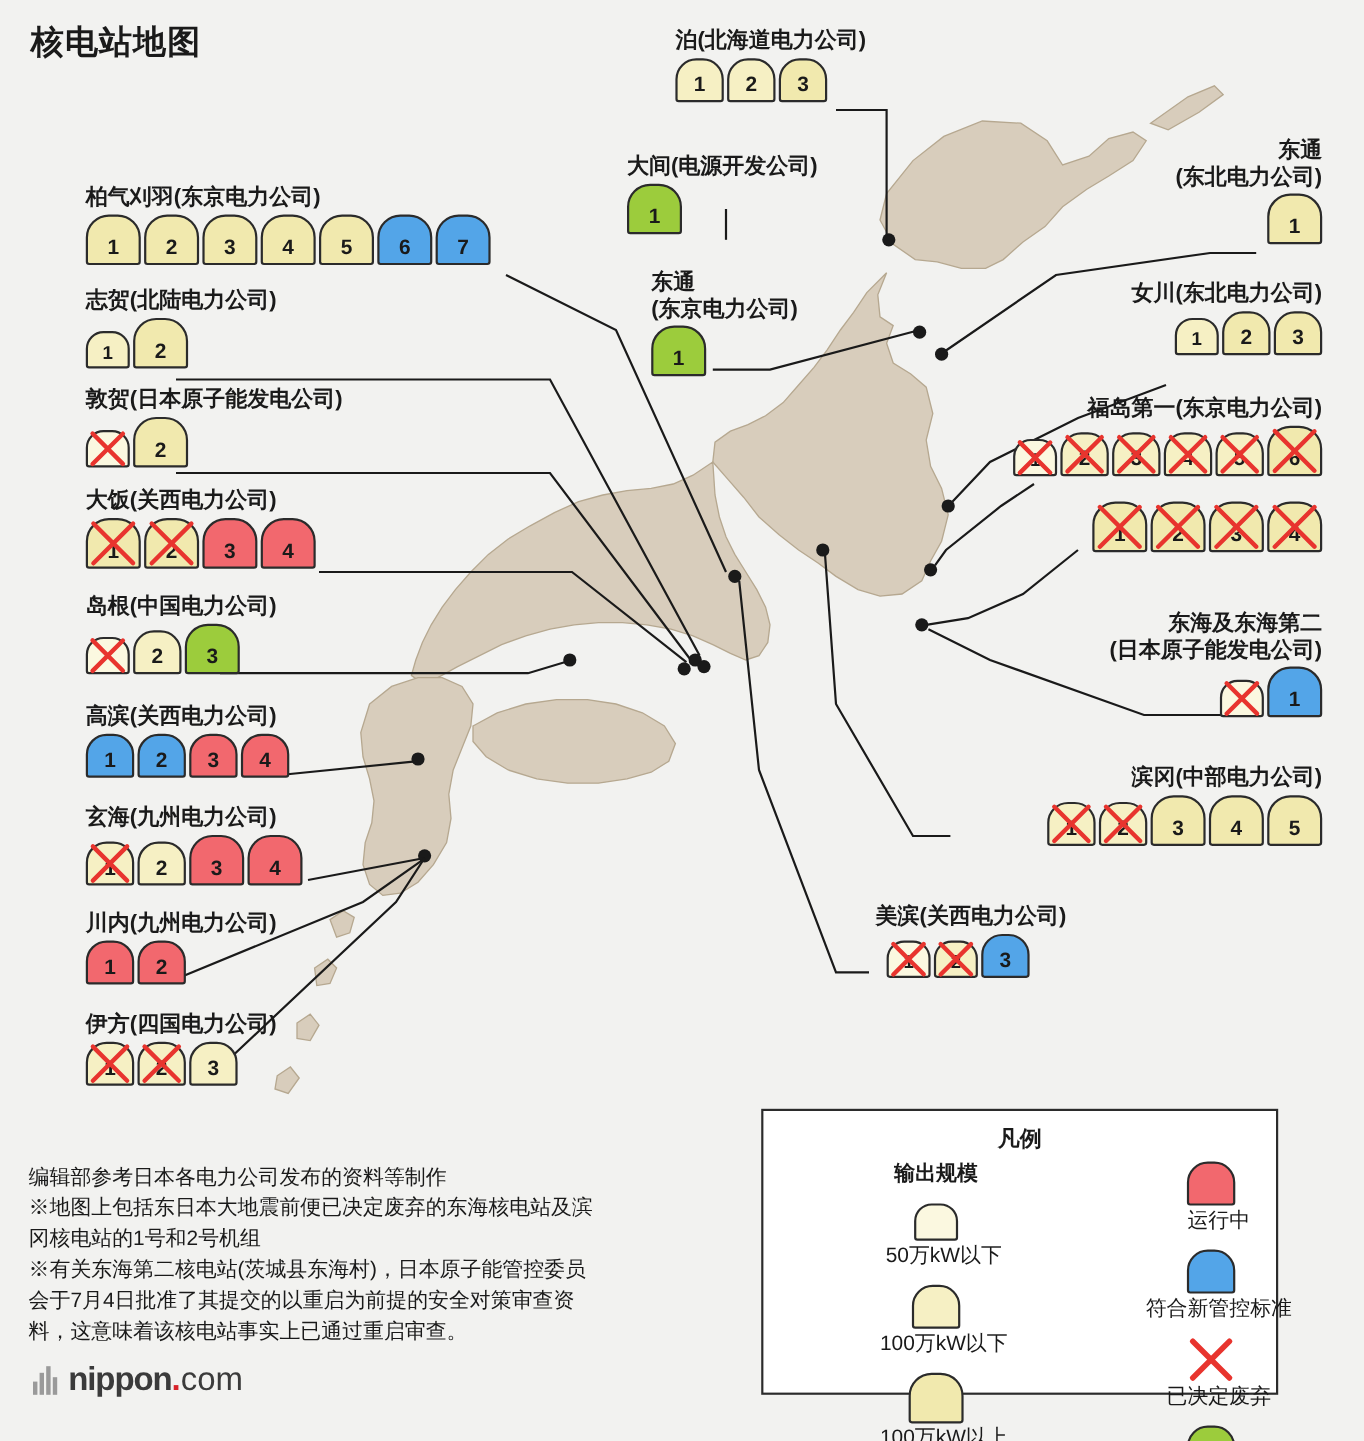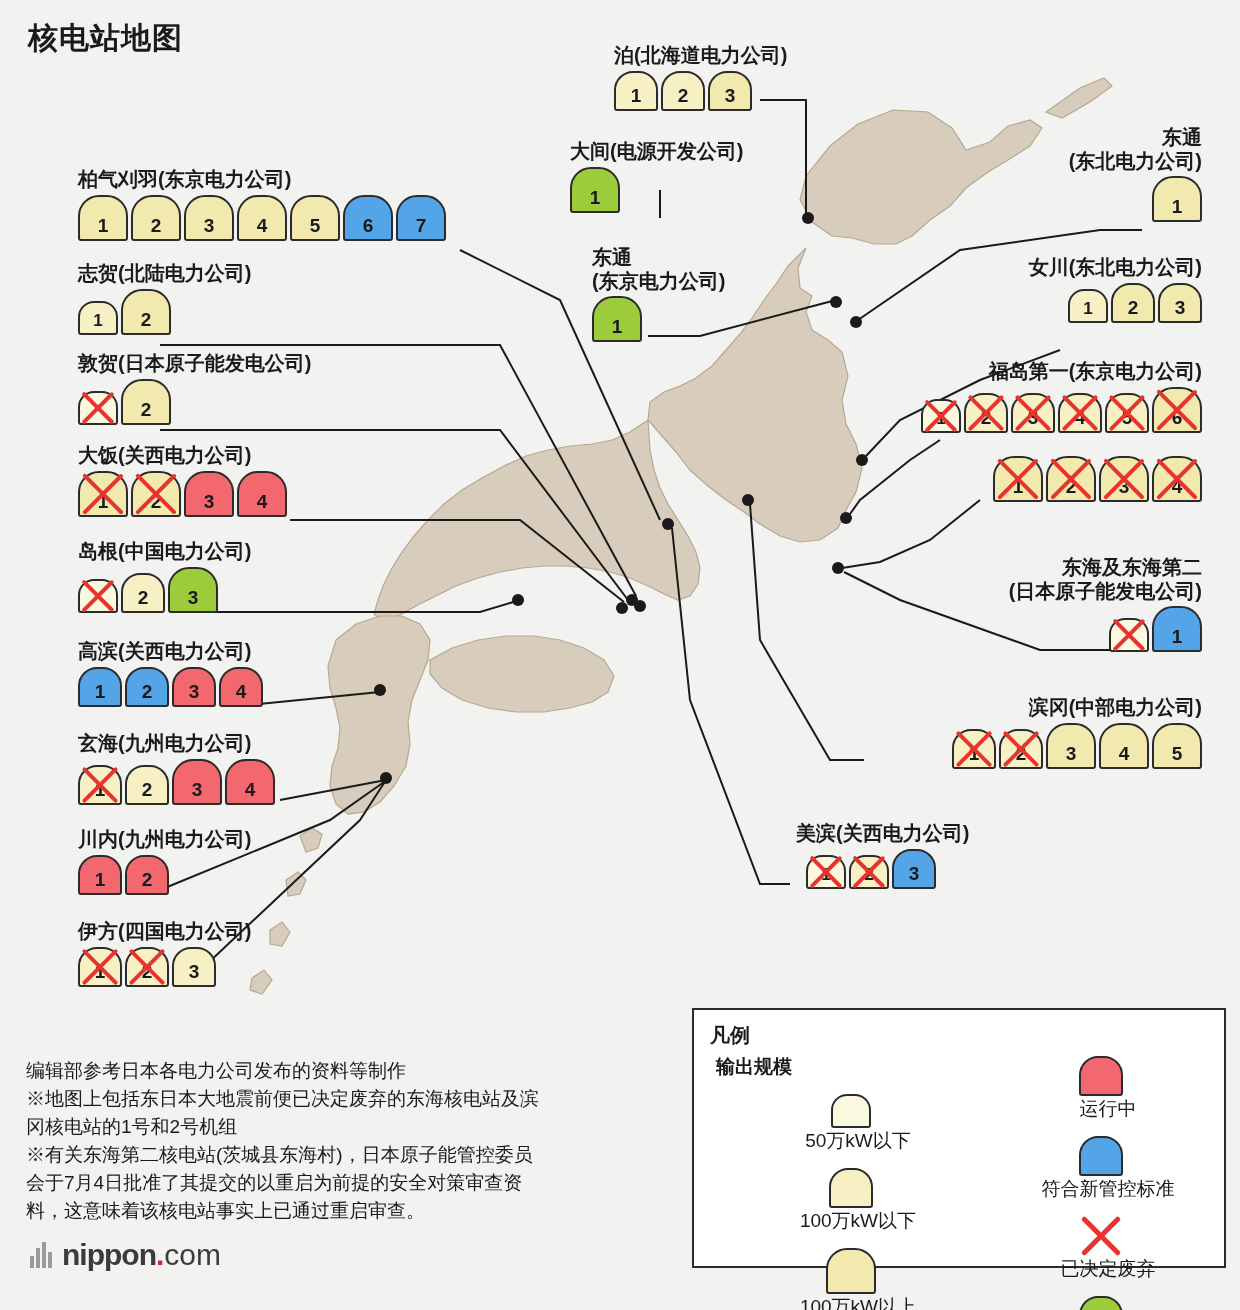--- a/index.html
+++ b/index.html
@@ -53,23 +53,24 @@
   .c-build  { background:#9ccc3c; }
   .cross::after, .cross::before {
     content:""; position:absolute; left:50%; top:50%;
     width:120%; height:4px; background:#e8342e; border-radius:2px;
     transform-origin:center;
   }
   .cross::after  { transform:translate(-50%,-50%) rotate(45deg); }
   .cross::before { transform:translate(-50%,-50%) rotate(-45deg); }
   
   #legend {
-    position:absolute; left:692px; top:1008px; width:534px; height:260px;
+    position:absolute; left:692px; top:1008px; width:470px; height:260px;
     background:#ffffff; border:2px solid #2b2b2b;
     padding:12px 16px;
+    text-align:center;
   }
   #legend .lg-title { font-size:20px; font-weight:bold; }
   #legend .lg-sub { font-size:19px; font-weight:bold; margin-top:12px; }
   .lg-left { position:absolute; left:22px; top:44px; width:270px; }
   .lg-right { position:absolute; left:292px; top:46px; width:230px; }
   .lg-row { display:flex; align-items:center; margin-bottom:14px;flex-direction:column; }
   .lg-row .lg-txt { font-size:19px; margin-left:14px; }
   .lg-row .unit { margin-right:0; }
   .xmark {
     position:relative; width:46px; height:40px;
@@ -170,21 +171,21 @@
     <path d="M160 430 L500 430 L628 600"></path>
     <path d="M290 520 L520 520 L624 602"></path>
     <path d="M200 612 L480 612 L520 600"></path>
     <path d="M250 705 L380 692"></path>
     <path d="M280 800 L386 780"></path>
     <path d="M160 890 L330 820 L384 782"></path>
     <path d="M190 980 L360 820 L386 780"></path>
   </g>
 </svg>
 
-<div class="station" style="left:614px; top:44px;">
+<div class="station" style="left:614px; top:26px;">
   <div class="st-label">泊(北海道电力公司)</div>
   <div class="units">
     <div class="unit sz-m c-mid">1</div>
     <div class="unit sz-m c-mid">2</div>
     <div class="unit sz-m c-large">3</div>
   </div>
 </div>
 
 <div class="station" style="left:570px; top:140px;">
   <div class="st-label">大间(电源开发公司)</div>

